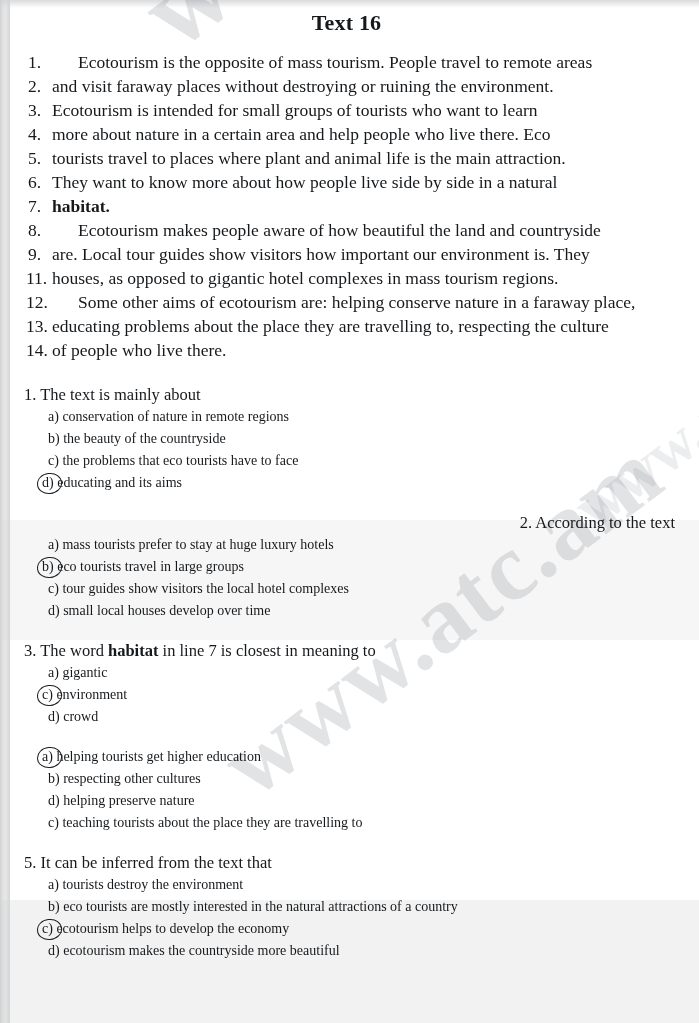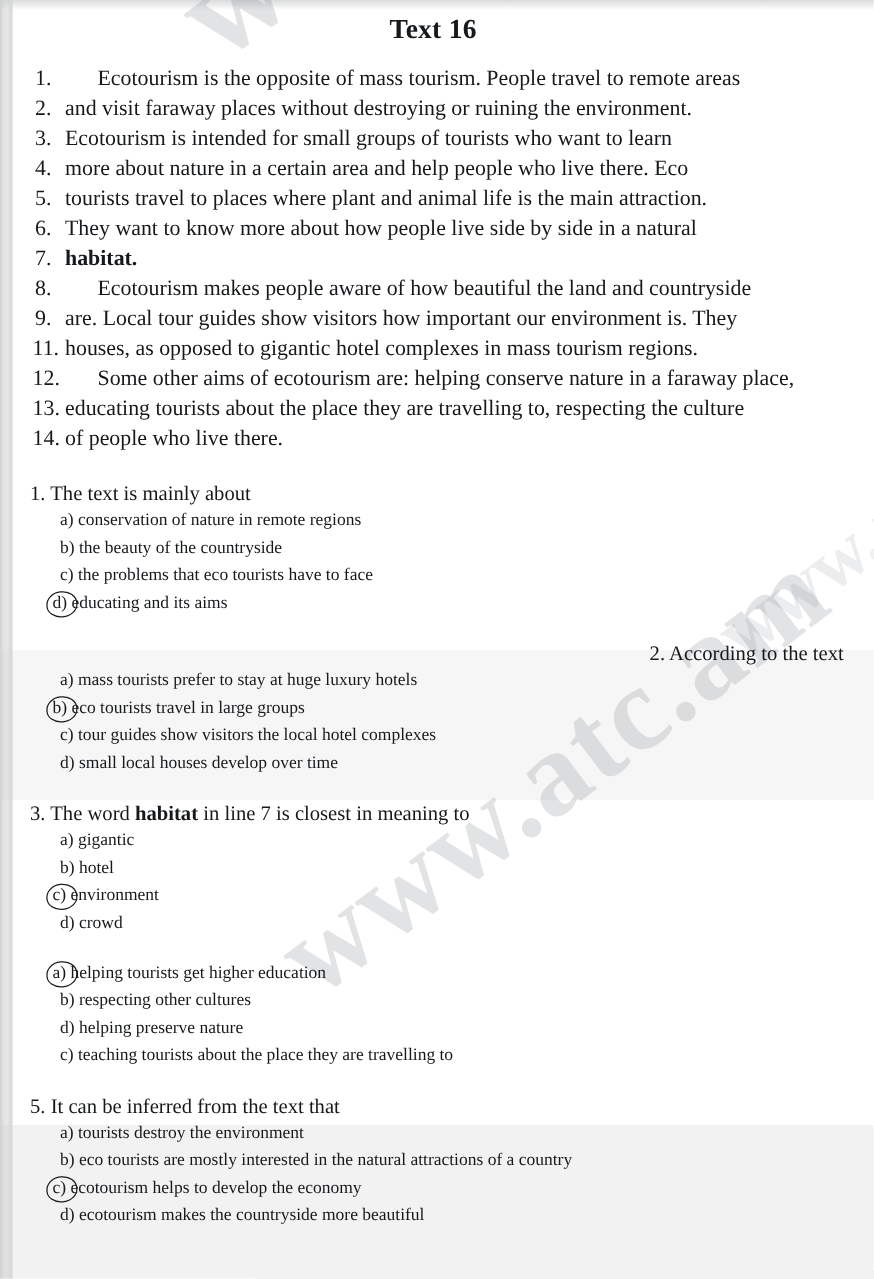--- a/index.html
+++ b/index.html
@@ -190,21 +190,21 @@
       <div class="passage-line">
         <span class="ln wide">11.</span>
         <span class="txt">houses, as opposed to gigantic hotel complexes in mass tourism regions.</span>
       </div>
       <div class="passage-line">
         <span class="ln wide">12.</span>
         <span class="txt indent">Some other aims of ecotourism are: helping conserve nature in a faraway place,</span>
       </div>
       <div class="passage-line">
         <span class="ln wide">13.</span>
-        <span class="txt">educating tourists about the place they are travelling to, respecting the culture</span>
+        <span class="txt">educating problems about the place they are travelling to, respecting the culture</span>
       </div>
       <div class="passage-line">
         <span class="ln wide">14.</span>
         <span class="txt">of people who live there.</span>
       </div>
     </div>
 
   <div class="questions" id="questions">
       <div class="qblock">
         <div class="qstem">1. The text is mainly about</div>
@@ -216,21 +216,20 @@
       <div class="qblock">
         <div class="qstem flush">2. According to the text</div>
         <div class="opt">a) mass tourists prefer to stay at huge luxury hotels</div>
         <div class="opt circled shift">b) eco tourists travel in large groups</div>
         <div class="opt">c) tour guides show visitors the local hotel complexes</div>
         <div class="opt">d) small local houses develop over time</div>
       </div>
       <div class="qblock">
         <div class="qstem"><span>3. The word </span><span class="b">habitat</span><span> in line 7 is closest in meaning to</span></div>
         <div class="opt">a) gigantic</div>
-        <div class="opt">b) hotel</div>
         <div class="opt circled shift">c) environment</div>
         <div class="opt">d) crowd</div>
       </div>
       <div class="qblock">
         <div class="opt circled shift">a) helping tourists get higher education</div>
         <div class="opt">b) respecting other cultures</div>
         <div class="opt">d) helping preserve nature</div>
         <div class="opt">c) teaching tourists about the place they are travelling to</div>
       </div>
       <div class="qblock">

